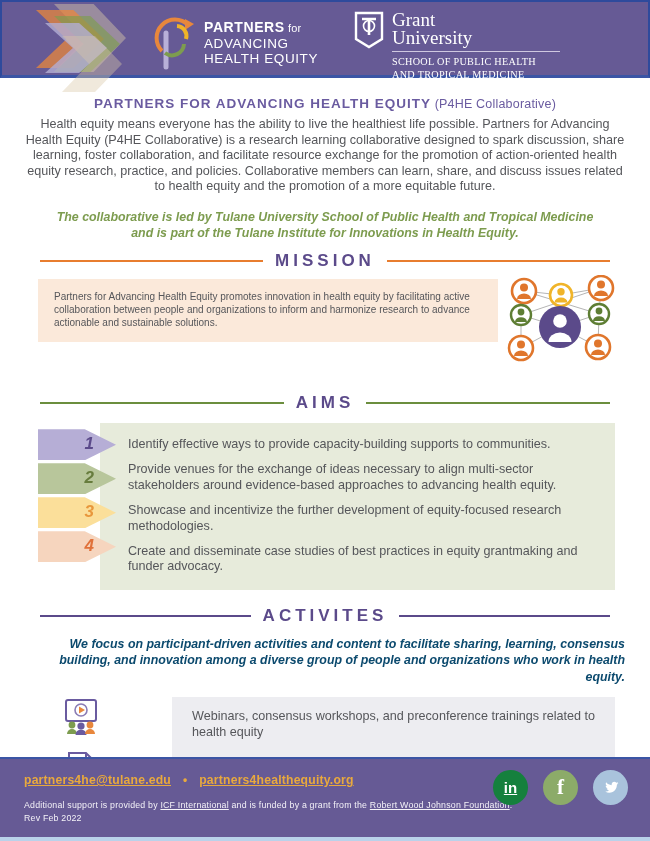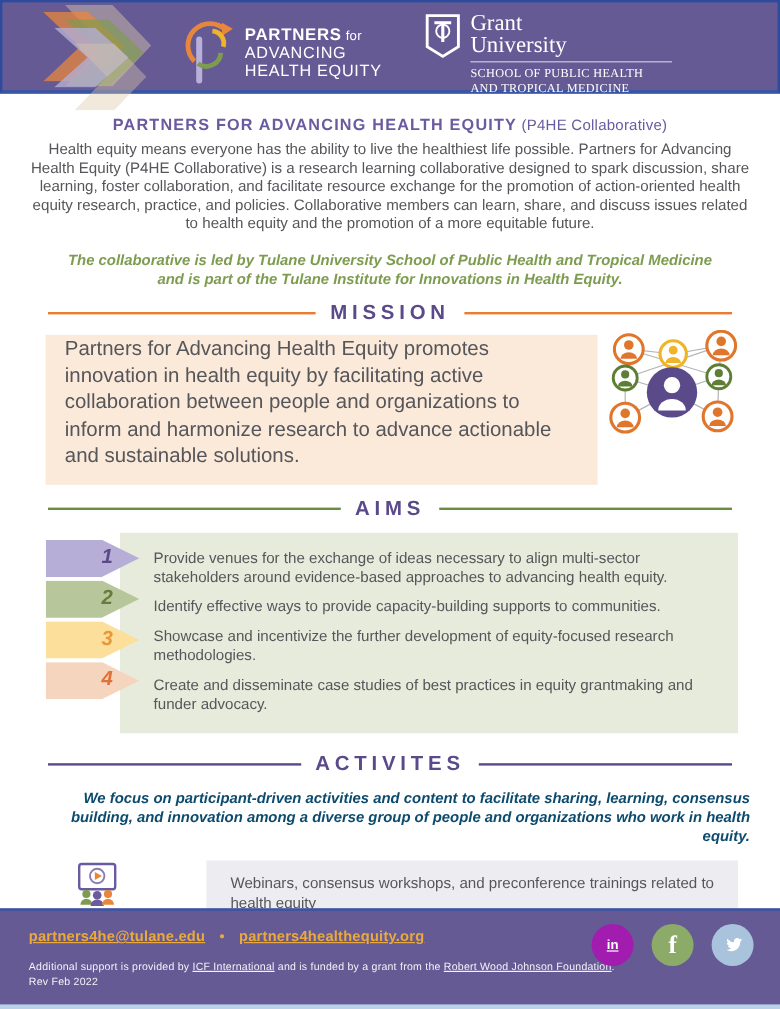--- a/index.html
+++ b/index.html
@@ -47,22 +47,22 @@
   
   .sect { display:flex; align-items:center; gap:12px; margin:10px 40px 0; }
   .sect .rule { flex:1; height:2px; }
   .sect .ht { font-size:17px; font-weight:bold; letter-spacing:4px; color:#5b4a8a; }
   .rule-orange { background:#e87d2f; }
   .rule-green  { background:#6b8e3e; }
   .rule-purple { background:#5b4a8a; }
 
   
   .mission-row { display:flex; margin:8px 8px 0 38px; align-items:flex-start; }
-  .mission-box { background:#fbe9da; padding:1px 16px 13px; width:460px;
-                 font-size:17px; line-height:1.3; color:#55565a; }
+  .mission-box { background:#fbe9da; padding:11px 16px 13px; width:460px;
+                 font-size:10px; line-height:1.3; color:#55565a; }
   .mission-art { margin-left:8px; margin-top:-4px; }
 
   
   .aims-wrap { position:relative; margin:10px 35px 0 38px; }
   .aims-box { margin-left:62px; background:#e7ebdb; padding:10px 16px 10px 28px; min-height:138px; }
   .aim-item { font-size:12.6px; line-height:1.26; color:#55565a; padding:4px 0 5px; }
   .arrow-col { position:absolute; left:0; top:6px; }
   .arrow { position:relative; width:78px; height:31px; margin-bottom:3px;
            clip-path:polygon(0 0,60% 0,100% 50%,60% 100%,0 100%); }
   .arrow .num { position:absolute; right:22px; top:50%; transform:translateY(-54%);
@@ -84,21 +84,21 @@
   
   .footer { position:absolute; left:0; right:0; bottom:0; height:84px; background:#665a95;
             border-top:2px solid #3b55a5; border-bottom:4px solid #b9d2ea; padding:14px 24px 6px; }
   .foot-links { display:flex; align-items:center; gap:12px; font-size:12.2px; font-weight:bold;
                 color:#e9a93d; }
   .foot-links a { color:#e9a93d; text-decoration:underline; cursor:pointer; letter-spacing:.2px; }
   .foot-dot { font-size:12px; }
   .socials { position:absolute; right:22px; top:11px; display:flex; gap:15px; }
   .soc { width:35px; height:35px; border-radius:50%; display:flex; align-items:center; justify-content:center;
          color:#fff; font-weight:bold; cursor:pointer; }
-  .soc-in { background:#a21caf; font-size:11px;text-decoration:underline; }
+  .soc-in { background:#15803d; font-size:15px;text-decoration:underline; }
   .soc-fb { background:#8cab69; font-family:"Liberation Serif", serif; font-size:21px; }
   .soc-tw { background:#a9c3dc; }
   .fineprint { margin-top:12px; color:#f4f2f8; font-size:8.8px; line-height:1.45; letter-spacing:.2px; }
   .fineprint a { color:#f4f2f8; text-decoration:underline; cursor:pointer; }
 </style>
 </head>
 <body>
 
 <div class="page">
 
@@ -223,22 +223,22 @@
     </div>
   </div>
 
   <div class="sect">
     <div class="rule rule-green"></div>
     <div class="ht">AIMS</div>
     <div class="rule rule-green"></div>
   </div>
   <div class="aims-wrap">
     <div class="aims-box">
+      <div class="aim-item">Identify effective ways to provide capacity-building supports to communities.</div>
       <div class="aim-item">Provide venues for the exchange of ideas necessary to align multi-sector stakeholders around evidence-based approaches to advancing health equity.</div>
-      <div class="aim-item">Identify effective ways to provide capacity-building supports to communities.</div>
       <div class="aim-item">Showcase and incentivize the further development of equity-focused research methodologies.</div>
       <div class="aim-item">Create and disseminate case studies of best practices in equity grantmaking and funder advocacy.</div>
     </div>
     <div class="arrow-col">
       <div class="arrow ar1">
           <span class="num">1</span>
         </div>
       <div class="arrow ar2">
           <span class="num">2</span>
         </div>

